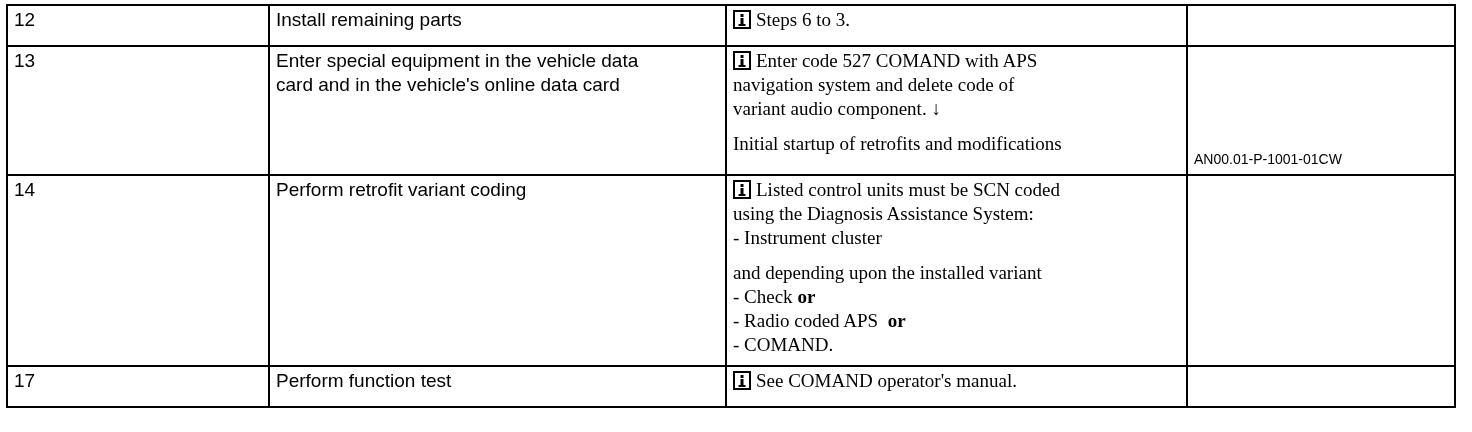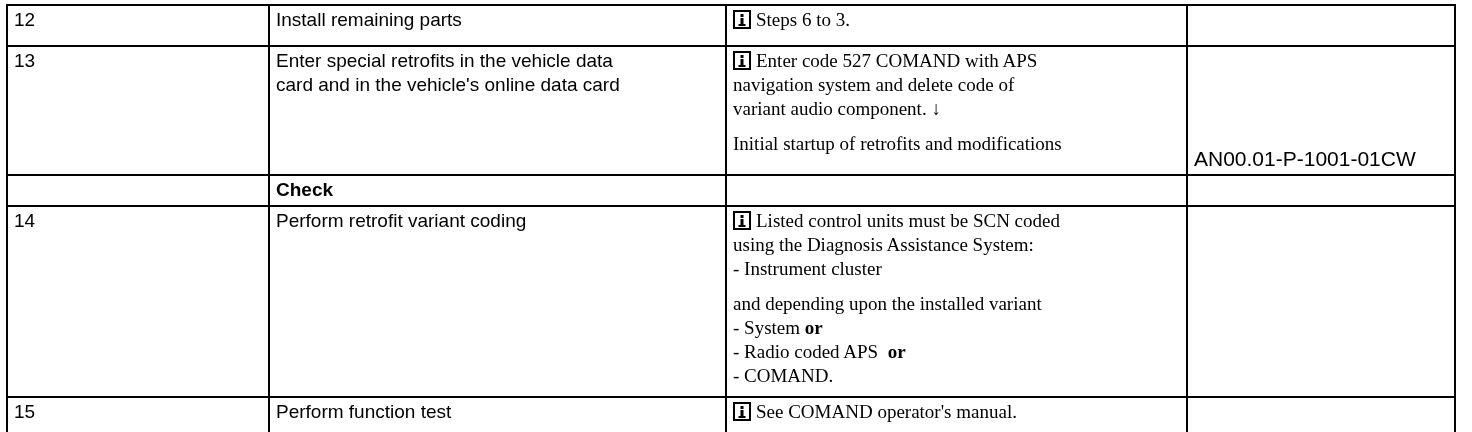--- a/index.html
+++ b/index.html
@@ -93,21 +93,21 @@
     width: 7px;
     height: 2px;
     background: #000000;
   }
 
   .line { display: block; white-space: pre-wrap; }
   .para-gap { margin-top: 11px; }
 
   .ref-text {
     display: block;
-    font-size: 21px;
+    font-size: 14px;
   }
 
   
   tr.r12 td { height: 34px; }
   tr.r13 td { height: 118px; }
   tr.check td { height: 24px; }
   tr.r14 td { height: 184px; }
   tr.r15 td { height: 34px; }
 
   .ref-mid { padding-top: 98px; }
@@ -139,69 +139,59 @@
         <td class="cell-ref">
           <span class="ref-text"></span>
         </td>
       </tr>
 
       <tr class="r13">
         <td class="cell-step">
           <span class="line">13</span>
         </td>
         <td class="cell-task">
-          <span class="line">Enter special retrofits in the vehicle data</span>
+          <span class="line">Enter special equipment in the vehicle data</span>
           <span class="line">card and in the vehicle's online data card</span>
         </td>
         <td class="cell-note">
           <span class="line"><span class="info-icon"><span class="dot"></span><span class="stem"></span><span class="foot"></span></span><span>Enter code 527 COMAND with APS</span></span>
           <span class="line">navigation system and delete code of</span>
           <span class="line">variant audio component. ↓</span>
           <span class="line para-gap">Initial startup of retrofits and modifications</span>
         </td>
         <td class="cell-ref">
           <span class="ref-text ref-mid">AN00.01-P-1001-01CW</span>
         </td>
       </tr>
 
-      <tr class="check">
-        <td class="cell-step">
-          <span class="line"></span>
-        </td>
-        <td class="cell-task">
-          <span class="line bold">Check</span>
-        </td>
-        <td class="cell-note"></td>
-        <td class="cell-ref"></td>
-      </tr>
 
       <tr class="r14">
         <td class="cell-step">
           <span class="line">14</span>
         </td>
         <td class="cell-task">
           <span class="line">Perform retrofit variant coding</span>
         </td>
         <td class="cell-note">
           <span class="line"><span class="info-icon"><span class="dot"></span><span class="stem"></span><span class="foot"></span></span><span>Listed control units must be SCN coded</span></span>
           <span class="line">using the Diagnosis Assistance System:</span>
           <span class="line">- Instrument cluster</span>
           <span class="line para-gap">and depending upon the installed variant</span>
-          <span class="line"><span>- System </span><span class="bold">or</span></span>
+          <span class="line"><span>- Check </span><span class="bold">or</span></span>
           <span class="line"><span>- Radio coded APS </span><span class="bold"> or</span></span>
           <span class="line"><span>- COMAND.</span></span>
         </td>
         <td class="cell-ref">
           <span class="ref-text"></span>
         </td>
       </tr>
 
       <tr class="r15">
         <td class="cell-step">
-          <span class="line">15</span>
+          <span class="line">17</span>
         </td>
         <td class="cell-task">
           <span class="line">Perform function test</span>
         </td>
         <td class="cell-note">
           <span class="info-icon"><span class="dot"></span><span class="stem"></span><span class="foot"></span></span><span>See COMAND operator's manual.</span>
         </td>
         <td class="cell-ref">
           <span class="ref-text"></span>
         </td>

